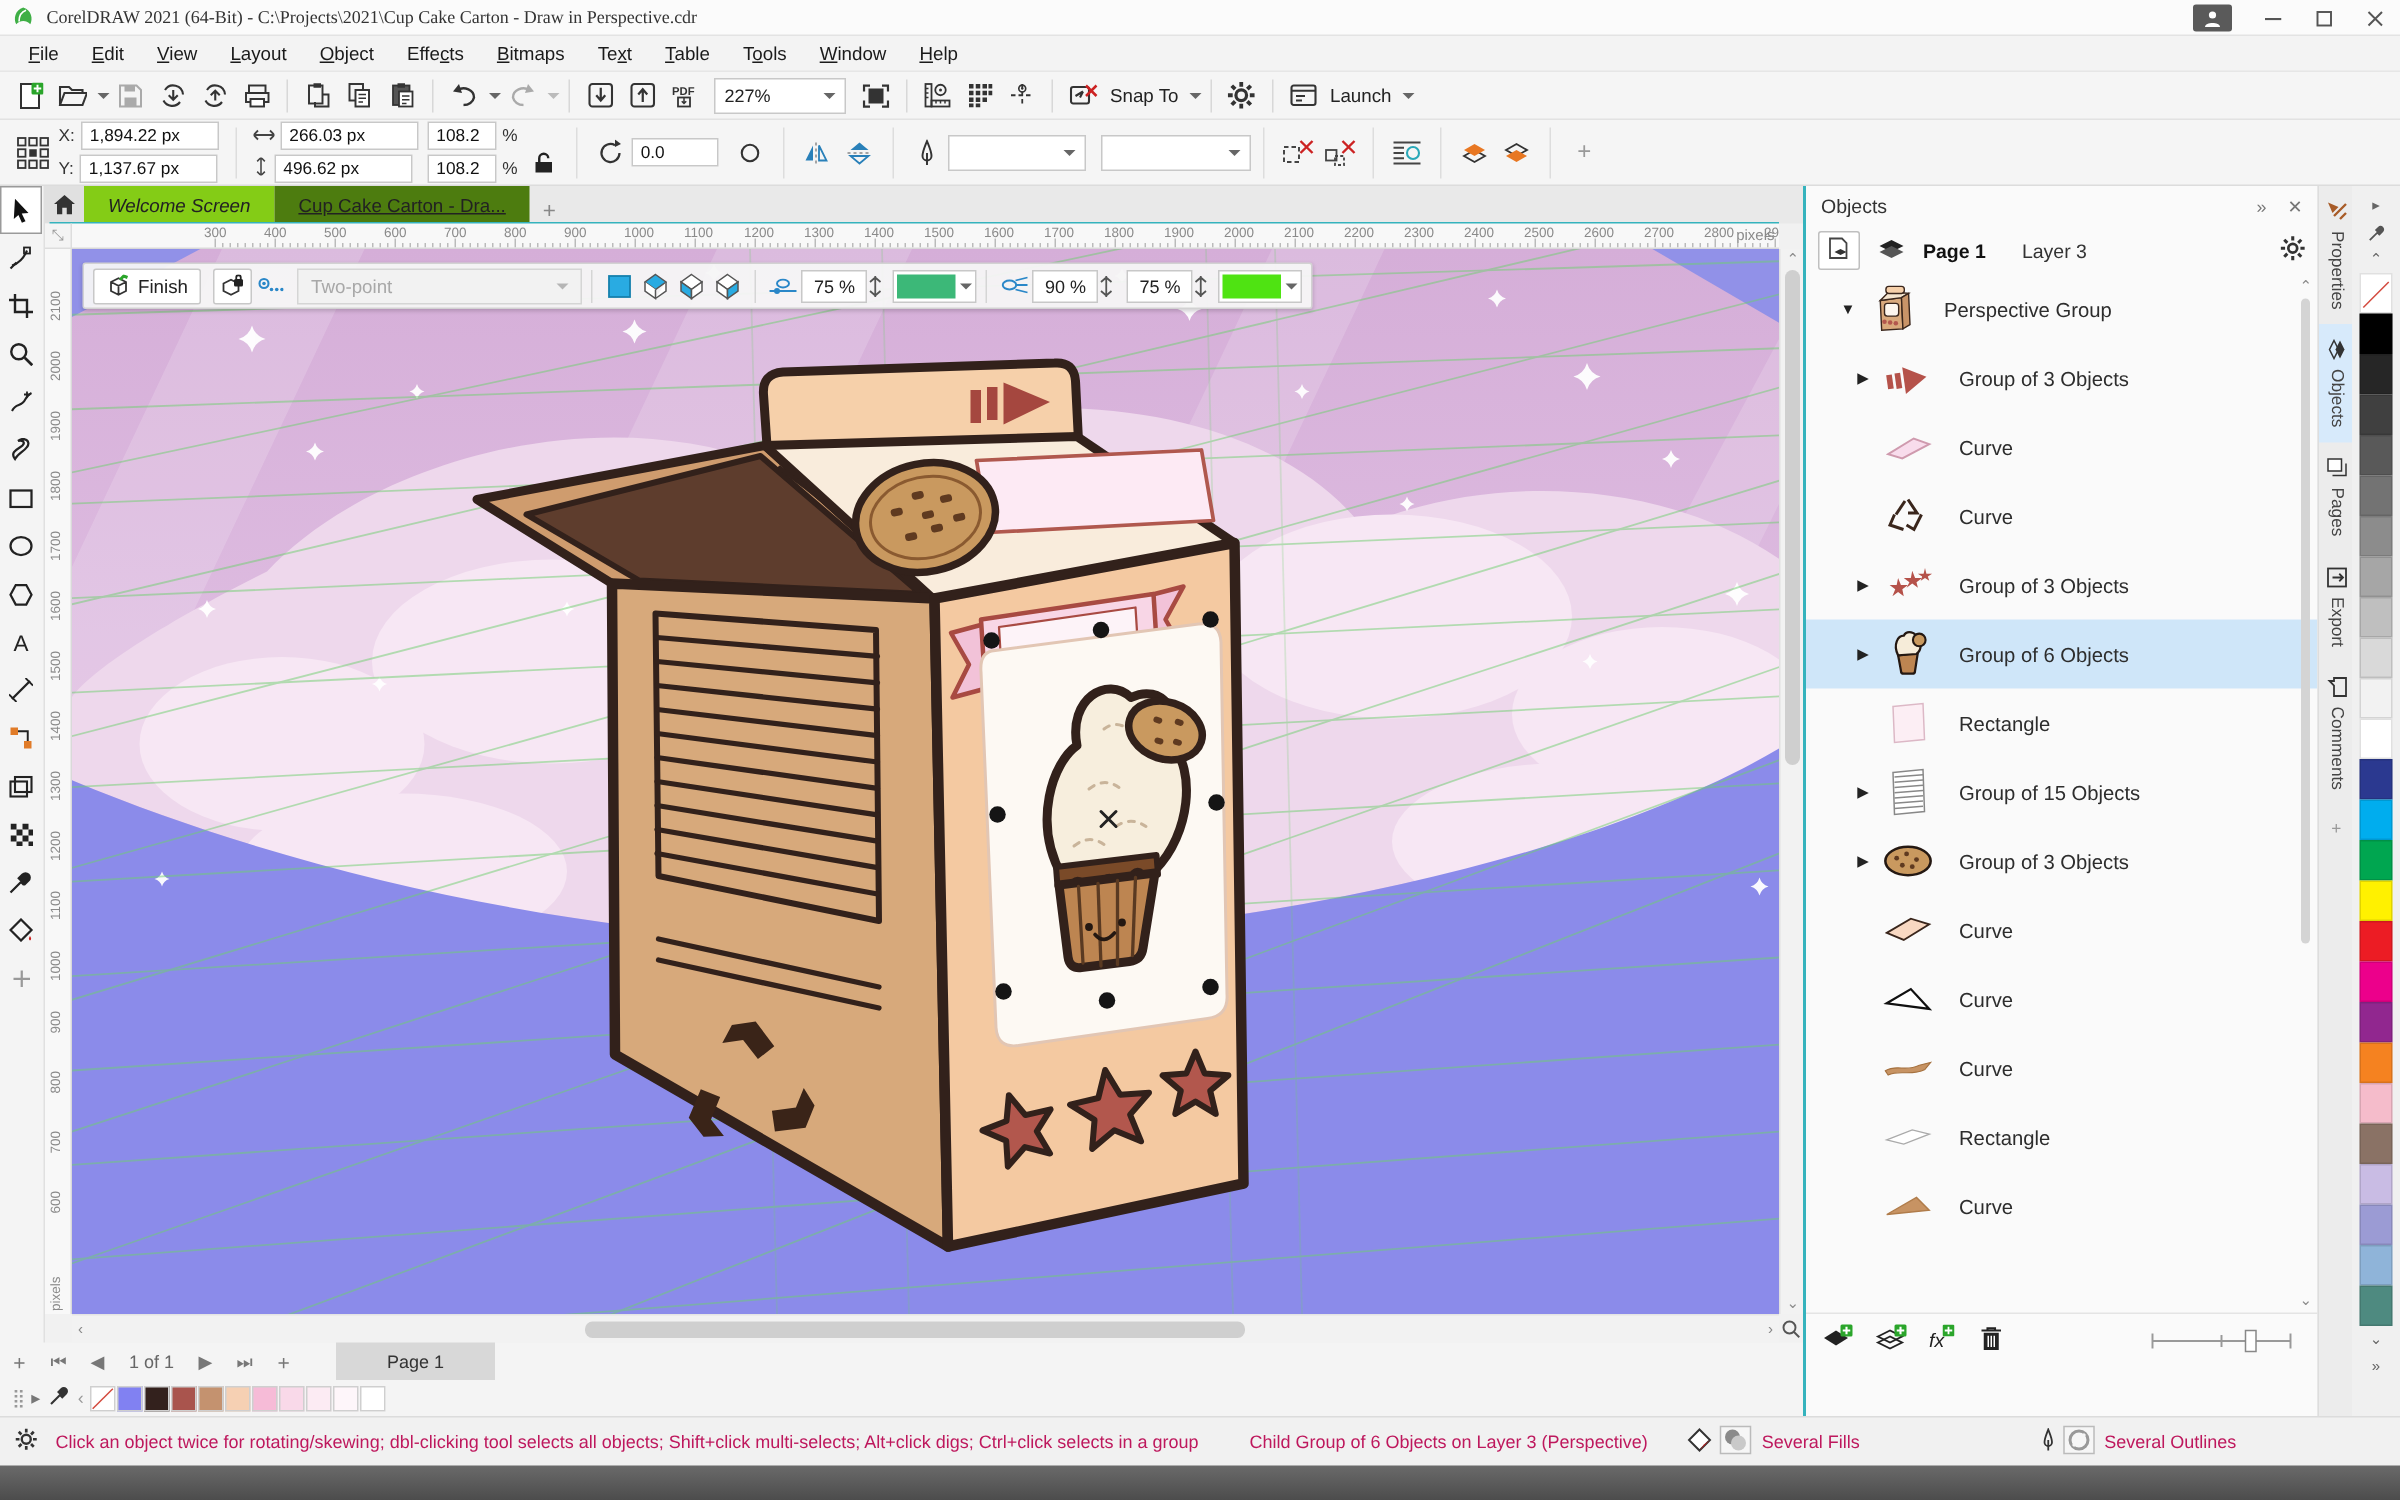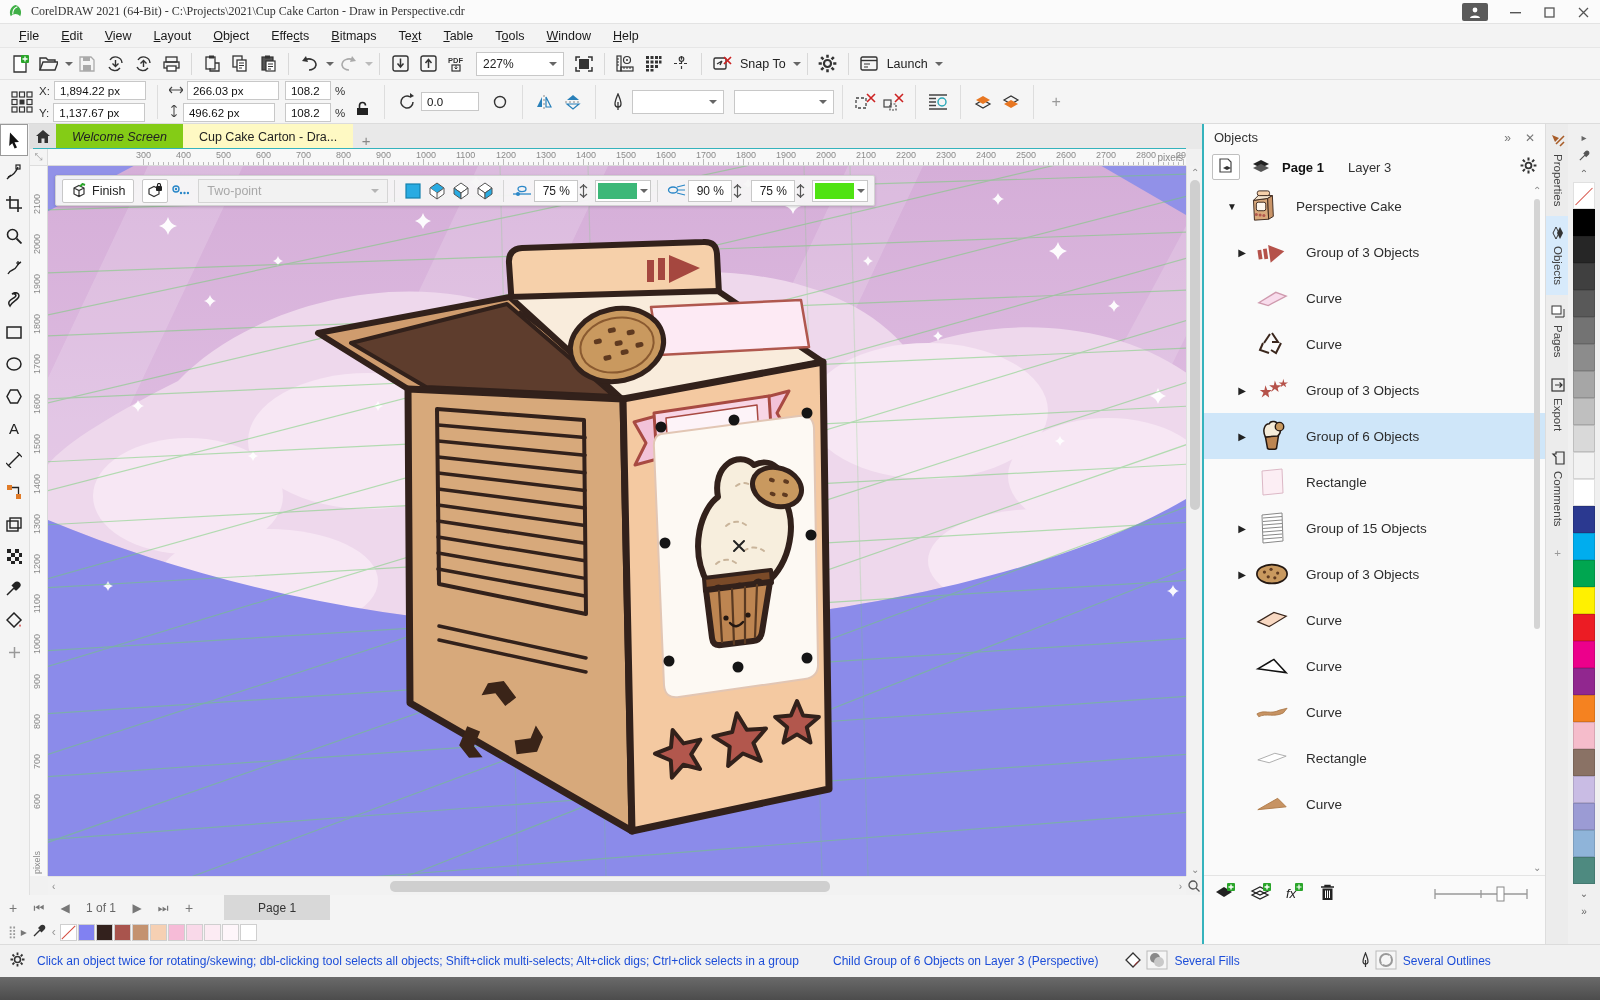--- a/index.html
+++ b/index.html
@@ -35,21 +35,21 @@
   .pcol { display:flex; flex-direction:column; gap:3px; margin:0 3px; }
   .prow { display:flex; align-items:center; gap:4px; }
   .plab { font-size:11.5px; color:#333; }
   .psep { width:1px; height:34px; background:#ddd; margin:0 8px; }
 
   
   #tabbar { position:absolute; left:30px; top:124px; width:1172px; height:25px; background:#e9e9e9; display:flex; align-items:flex-end; }
   .homechip { width:26px; height:25px; background:#e0e0e0; display:flex; align-items:center; justify-content:center; }
   .doctab { height:25px; display:flex; align-items:center; padding:0 16px; font-size:12.5px; color:#222; }
   .doctab.welcome { background:#84cc16;font-style:italic; }
-  .doctab.active { background:#fef9c3; }
+  .doctab.active { background:#4d7c0f;text-decoration:underline; }
   .tabplus { width:26px; display:flex; align-items:center; justify-content:center; color:#888; font-size:15px; }
 
   
   #toolbox { position:absolute; left:0; top:124px; width:30px; height:820px; background:#f4f4f4; border-right:1px solid #e0e0e0; }
   .tool { width:28px; height:32px; display:flex; align-items:center; justify-content:center; color:#2b2b2b; }
   .tool.active { border:1px solid #9a9a9a; background:#fff; }
   .tool.plus { color:#999; font-size:15px; }
   #hruler { position:absolute; left:48px; top:149px; width:1138px; height:17px; background:#f8f8f8; border-bottom:1px solid #d9d9d9; overflow:hidden; }
   #hruler .rnum { position:absolute; top:1px; font-size:9px; color:#8a8a8a; }
   #hruler .runit { position:absolute; right:3px; top:3px; font-size:10px; color:#8a8a8a; background:#f8f8f8; padding-left:4px;}
@@ -88,21 +88,21 @@
   #pagenav { position:absolute; left:0; top:895px; width:1202px; height:25px; background:#f4f4f4; display:flex; align-items:center; font-size:12px; color:#555; }
   #pagenav .nbtn { width:26px; text-align:center; color:#777; }
   #pagenav .counter { margin:0 8px; color:#666; }
   #pagenav .pagetab { background:#d8d8d8; height:25px; display:flex; align-items:center; padding:0 34px; color:#333; margin-left:22px; }
   #docpalette { position:absolute; left:0; top:920px; width:1202px; height:24px; background:#f4f4f4; display:flex; align-items:center; padding-left:4px; }
   .dp-sw { width:17px; height:17px; border:1px solid #cfcfcf; margin-right:1px; position:relative; }
   .noneslash { background:#fff; }
   .noneslash:after { content:""; position:absolute; left:-2px; right:-2px; top:50%; border-top:1.6px solid #d34a3e; transform:rotate(-45deg); }
 
   
-  #statusbar { position:absolute; left:0; top:944px; width:1600px; height:33px; background:#f1f1f1; border-top:1px solid #dcdcdc; display:flex; align-items:center; font-size:12px; color:#1d4ed8; }
+  #statusbar { position:absolute; left:0; top:944px; width:1600px; height:33px; background:#f1f1f1; border-top:1px solid #dcdcdc; display:flex; align-items:center; font-size:12px; color:#be185d; }
   #statusbar .hint { margin-left:12px; }
   #statusbar .sel { margin-left:34px; }
   #bottomedge { position:absolute; left:0; top:977px; width:1600px; height:23px; background:linear-gradient(#6a6a6a,#4c4c4c); }
 
   
   #docker { position:absolute; left:1202px; top:124px; width:343px; height:820px; background:#fafafa; border-left:2px solid #35b3bd; }
   #docker-header { height:27px; display:flex; align-items:center; padding:0 10px; font-size:13px; color:#333; }
   #docker-header .hbtns { margin-left:auto; color:#777; display:flex; gap:14px; font-size:12px; }
   #docker-search { margin:2px 8px; height:26px; }
   #docker-search input { width:100%; height:26px; border:1px solid #c9c9c9; background:#fff; padding:0 8px; font-size:12.5px; color:#333; font-family:inherit; }
@@ -1321,21 +1321,21 @@
               <polygon points="24,10 29,7 30,29 25,32" fill="#c99468" stroke="#3a261c"></polygon>
               <rect x="13" y="2" width="13" height="5" rx="2" fill="#f6d0aa" stroke="#3a261c"></rect>
               <rect x="12" y="14" width="10" height="9" rx="2" fill="#fdf6ee" stroke="#3a261c"></rect>
               <g fill="#b2574d">
                 <circle cx="12" cy="27" r="1.6"></circle>
                 <circle cx="16" cy="27.5" r="1.6"></circle>
                 <circle cx="20" cy="28" r="1.6"></circle>
               </g>
             </svg>
           </span>
-          <span class="obj-label">Perspective Cake</span>
+          <span class="obj-label">Perspective Group</span>
         </div>
         <div class="obj-row">
           <span class="obj-exp child">▶</span>
           <span class="obj-thumb">
             <svg width="34" height="28" viewBox="0 0 36 28">
               <g transform="rotate(-8 18 14)" fill="#b5524a">
                 <rect x="3" y="10" width="4" height="10"></rect>
                 <rect x="9" y="9.5" width="4" height="11"></rect>
                 <polygon points="15,6 15,25 31,15"></polygon>
               </g>

